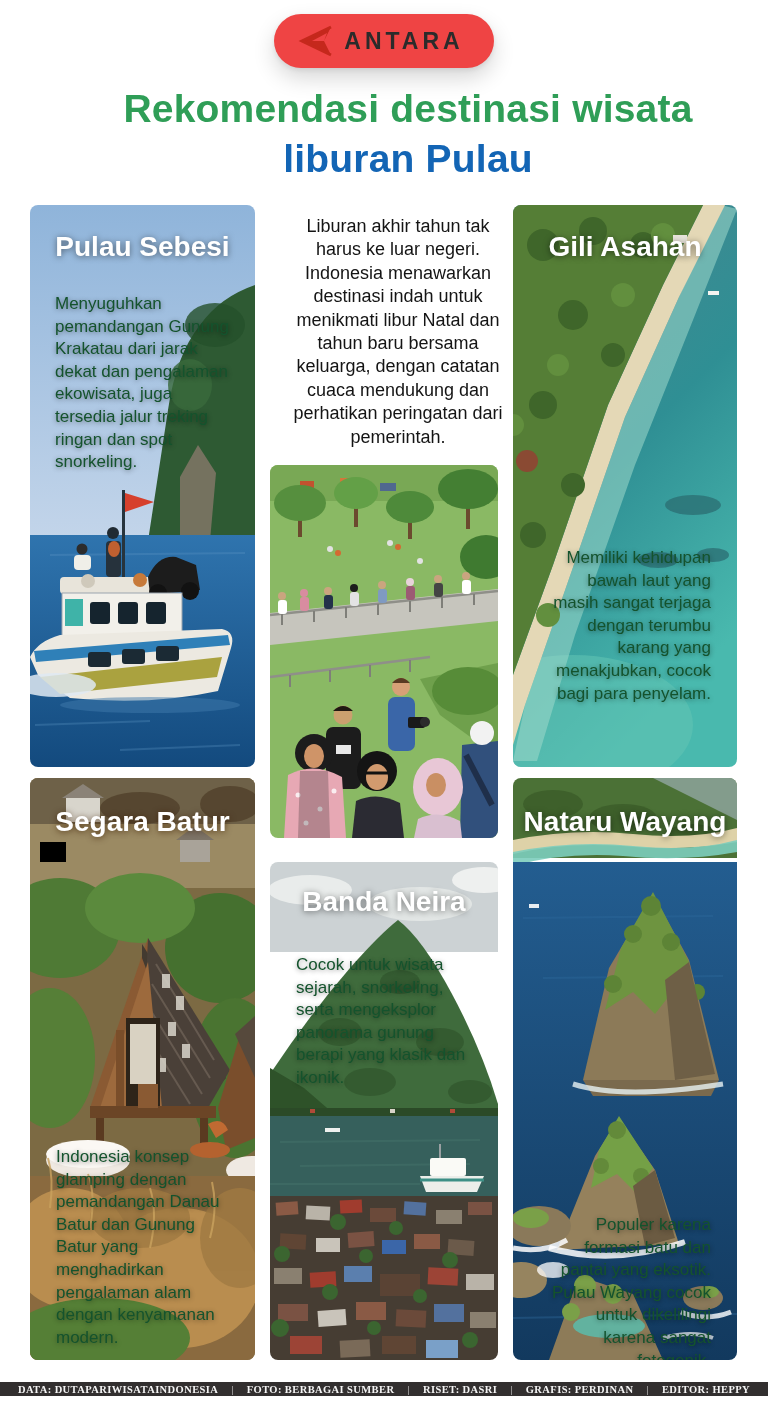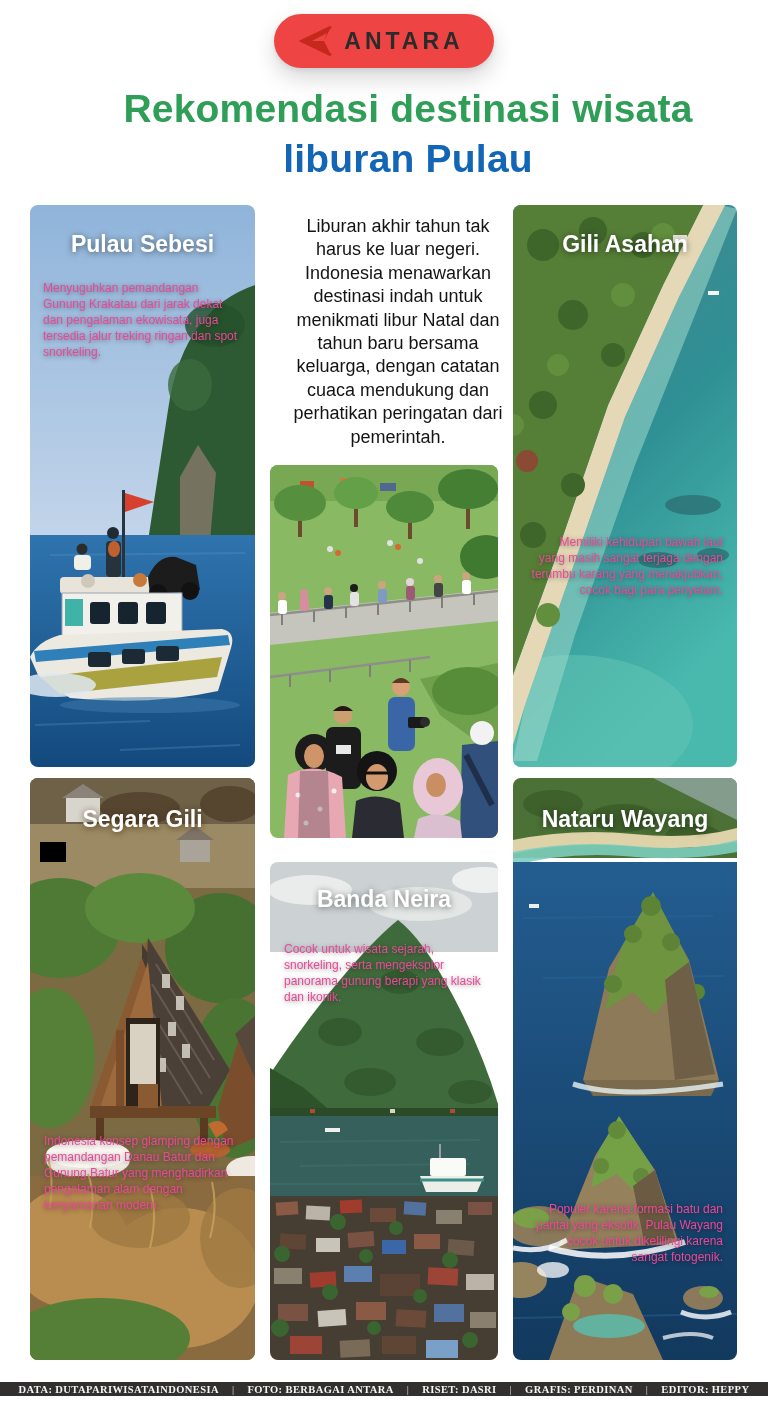--- a/index.html
+++ b/index.html
@@ -24,23 +24,23 @@
   .main-title .t1{display:block;color:var(--title-green);}
   .main-title .t2{display:block;color:var(--title-blue);}
 
   
   .intro-block{position:absolute;left:268px;top:201px;width:232px;margin:14px;text-align:center;
     color:#141414;font-size:18px;line-height:1.3;}
 
   
   .panel{position:absolute;border-radius:8px;overflow:hidden;}
   .panel svg.photo{position:absolute;inset:0;width:100%;height:100%;display:block;}
-  .panel h2{position:absolute;left:0;right:0;margin:0;text-align:center;color:#fff;font-size:23px;font-weight:700;
+  .panel h2{position:absolute;left:0;right:0;margin:0;text-align:center;color:#fff;font-size:28px;font-weight:700;
     text-shadow:0 1px 6px rgba(0,0,0,.5);}
-  .panel p{position:absolute;margin:0;color:#ec4899;font-size:12px;line-height:1.33;
+  .panel p{position:absolute;margin:12px;color:#14532d;font-size:17px;line-height:1.33;
     text-shadow:0 1px 5px rgba(0,0,0,.45);}
   .p-sebesi{left:30px;top:205px;width:225px;height:562px;}
   .p-sebesi h2{top:26px;}
   .p-sebesi p{left:13px;right:11px;top:76px;}
   .p-gili{left:513px;top:205px;width:224px;height:562px;}
   .p-gili h2{top:26px;}
   .p-gili p{left:18px;right:14px;top:330px;text-align:right;}
   .p-illu{left:270px;top:465px;width:228px;height:373px;}
   .p-segara{left:30px;top:778px;width:225px;height:582px;}
   .p-segara h2{top:28px;text-shadow:0 1px 6px rgba(60,30,0,.75);}
@@ -350,21 +350,21 @@
       <g stroke="#caa35f" stroke-width="2" opacity=".8">
         <path d="M20,430 Q24,400 18,380" fill="none"></path>
           <path d="M60,450 Q66,416 58,396" fill="none"></path>
         <path d="M120,470 Q128,436 120,410" fill="none"></path>
           <path d="M180,460 Q188,430 182,404" fill="none"></path>
       </g>
       <ellipse cx="180" cy="372" rx="20" ry="8" fill="#b4622f"></ellipse>
       <path d="M178,346 Q192,338 198,352 L186,360 Z" fill="#c06a32"></path>
       <ellipse cx="70" cy="560" rx="90" ry="40" fill="#557f36"></ellipse>
     </svg>
-    <h2>Segara Gili</h2>
+    <h2>Segara Batur</h2>
     <p><span>Indonesia konsep </span><span class="italic">glamping</span><span> dengan pemandangan Danau Batur dan Gunung Batur yang menghadirkan pengalaman alam dengan kenyamanan modern.</span></p>
   </section>
 
   <section class="panel p-banda">
     <svg class="photo" viewBox="0 0 228 498" preserveAspectRatio="none">
       <rect x="0" y="0" width="228" height="90" fill="#ccd2d4"></rect>
       <ellipse cx="40" cy="28" rx="42" ry="15" fill="#e9eceb"></ellipse>
       <ellipse cx="150" cy="42" rx="52" ry="17" fill="#e2e6e5"></ellipse>
       <ellipse cx="214" cy="18" rx="32" ry="13" fill="#eef0ef"></ellipse>
       <path d="M0,252 L0,212 Q40,152 80,106 Q110,72 128,58 Q152,76 182,132 Q212,188 228,242 L228,252 Z" fill="#3f6b3c"></path>
@@ -514,21 +514,21 @@
         <path d="M168,534 Q192,544 218,534" stroke="#ffffff" stroke-width="5" fill="none" opacity=".8"></path>
       </g>
     </svg>
     <h2>Nataru Wayang</h2>
     <p>Populer karena formasi batu dan pantai yang eksotik. Pulau Wayang cocok untuk dikelilingi karena sangat fotogenik.</p>
   </section>
 
   <footer class="footer-bar">
     <span>DATA: DUTAPARIWISATAINDONESIA</span>
     <span class="sep">|</span>
-    <span>FOTO: BERBAGAI ANTARA</span>
+    <span>FOTO: BERBAGAI SUMBER</span>
     <span class="sep">|</span>
     <span>RISET: DASRI</span>
     <span class="sep">|</span>
     <span>GRAFIS: PERDINAN</span>
     <span class="sep">|</span>
     <span>EDITOR: HEPPY</span>
   </footer>
 
 </div>
 

